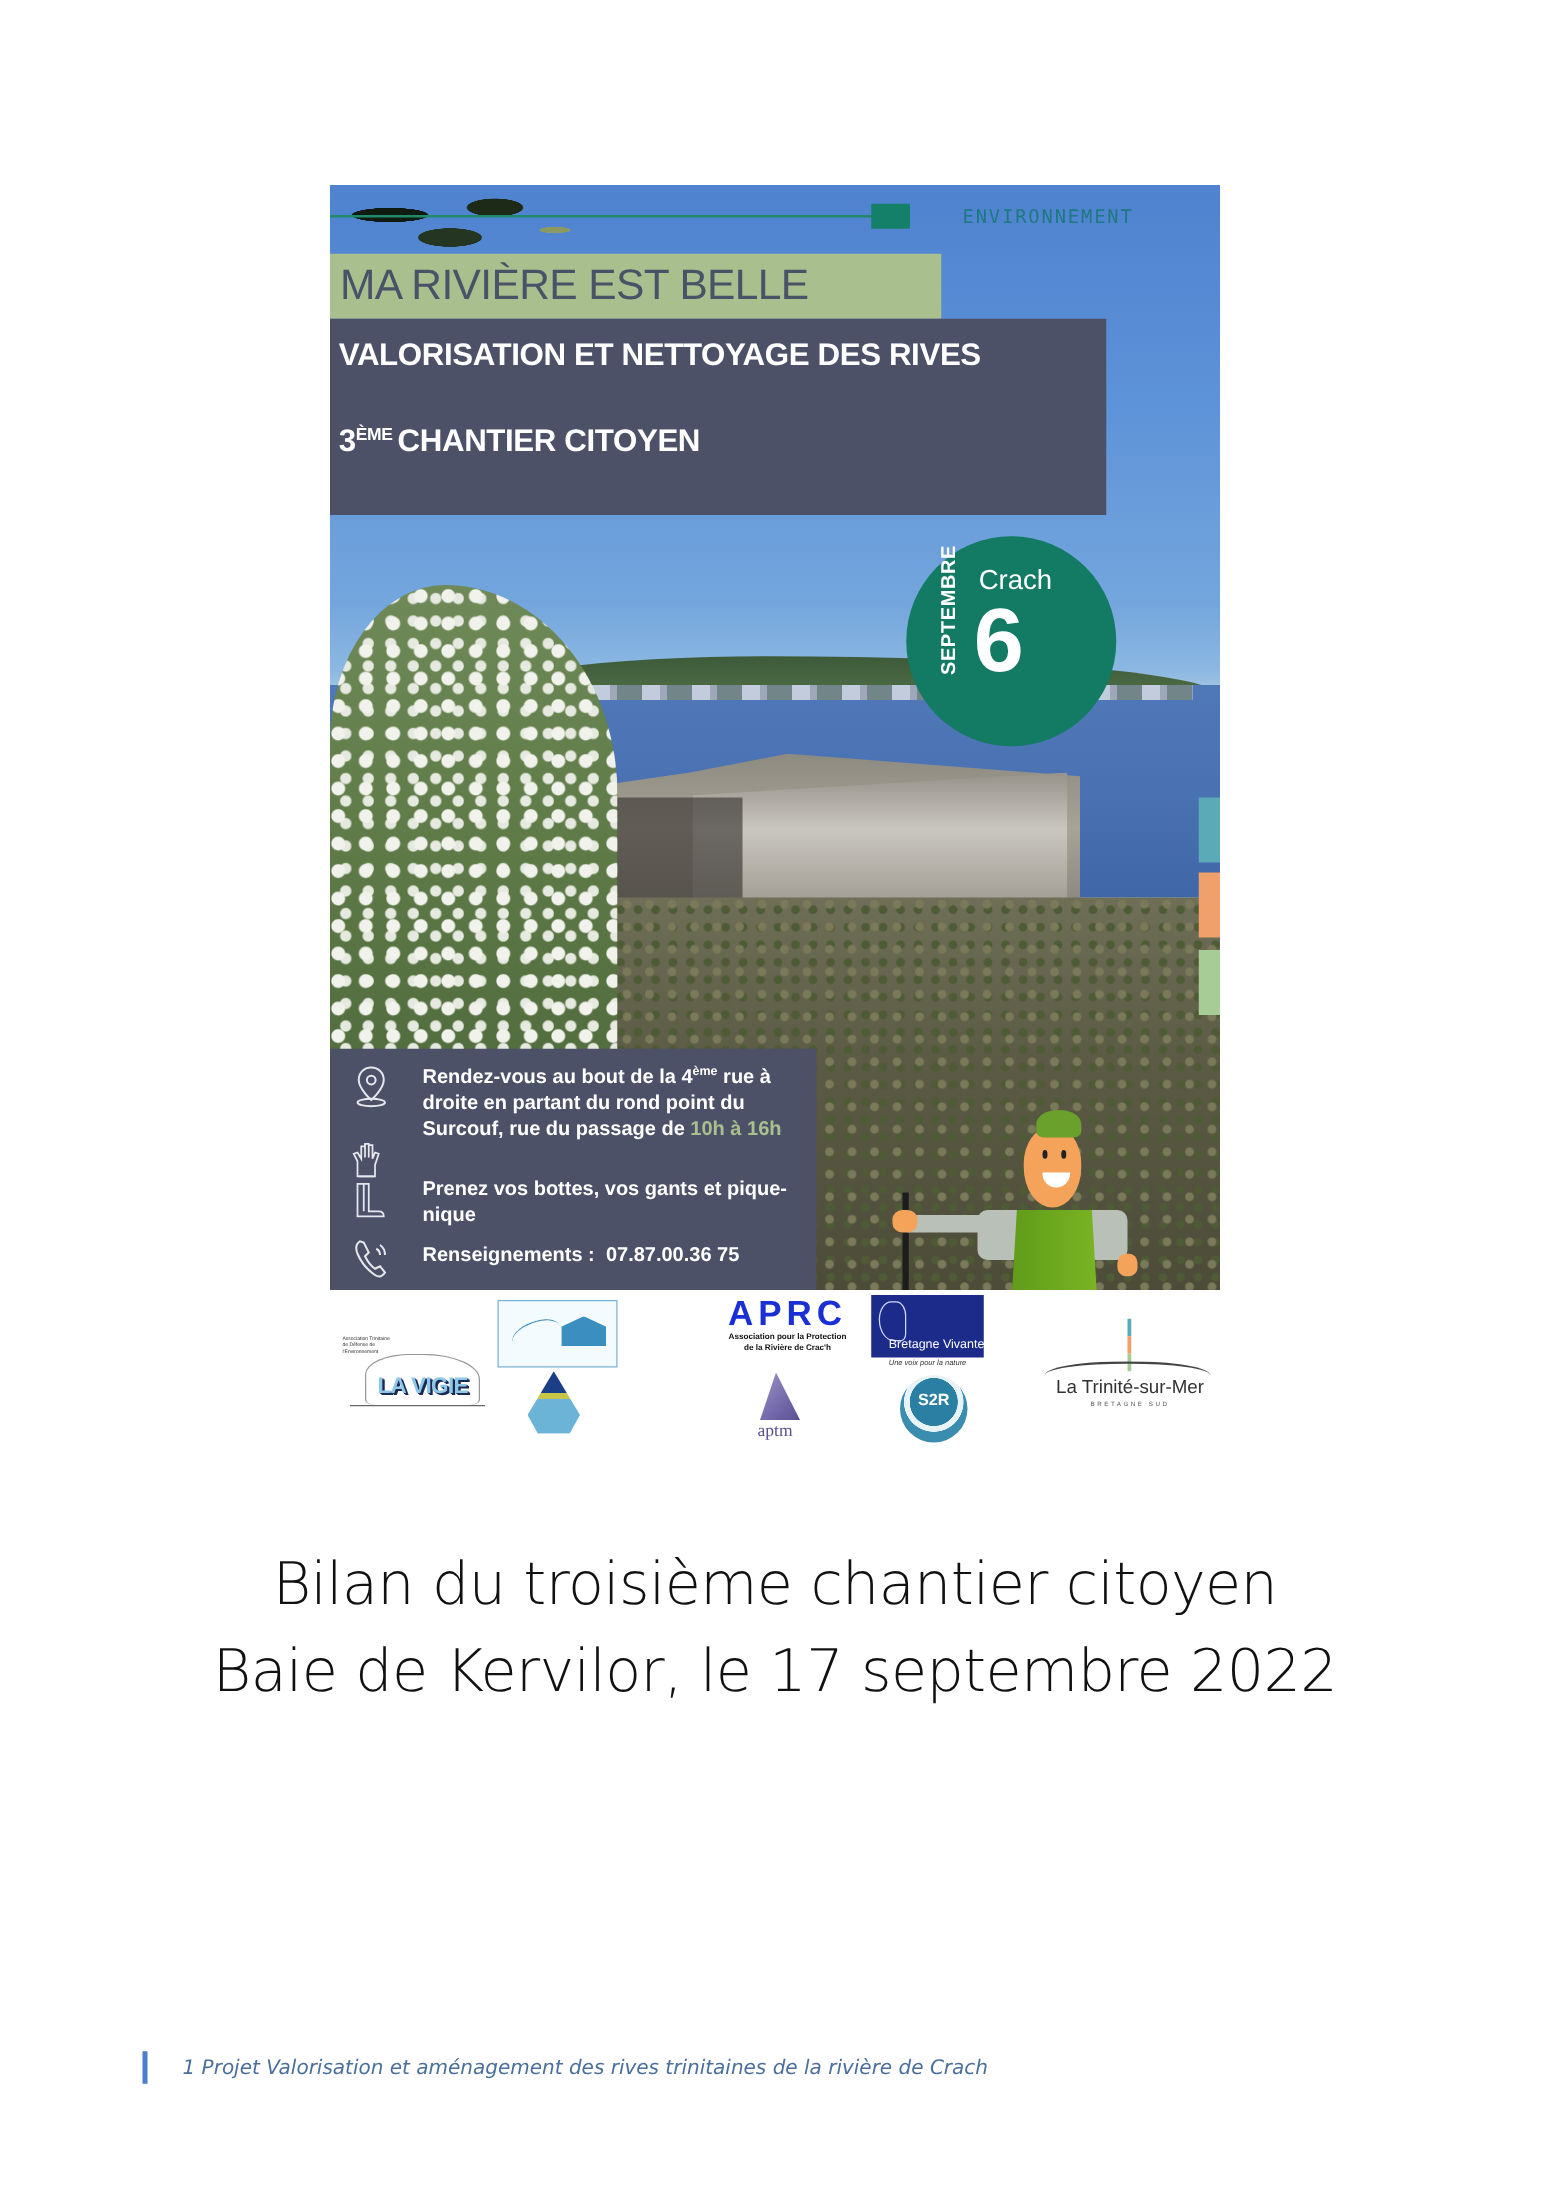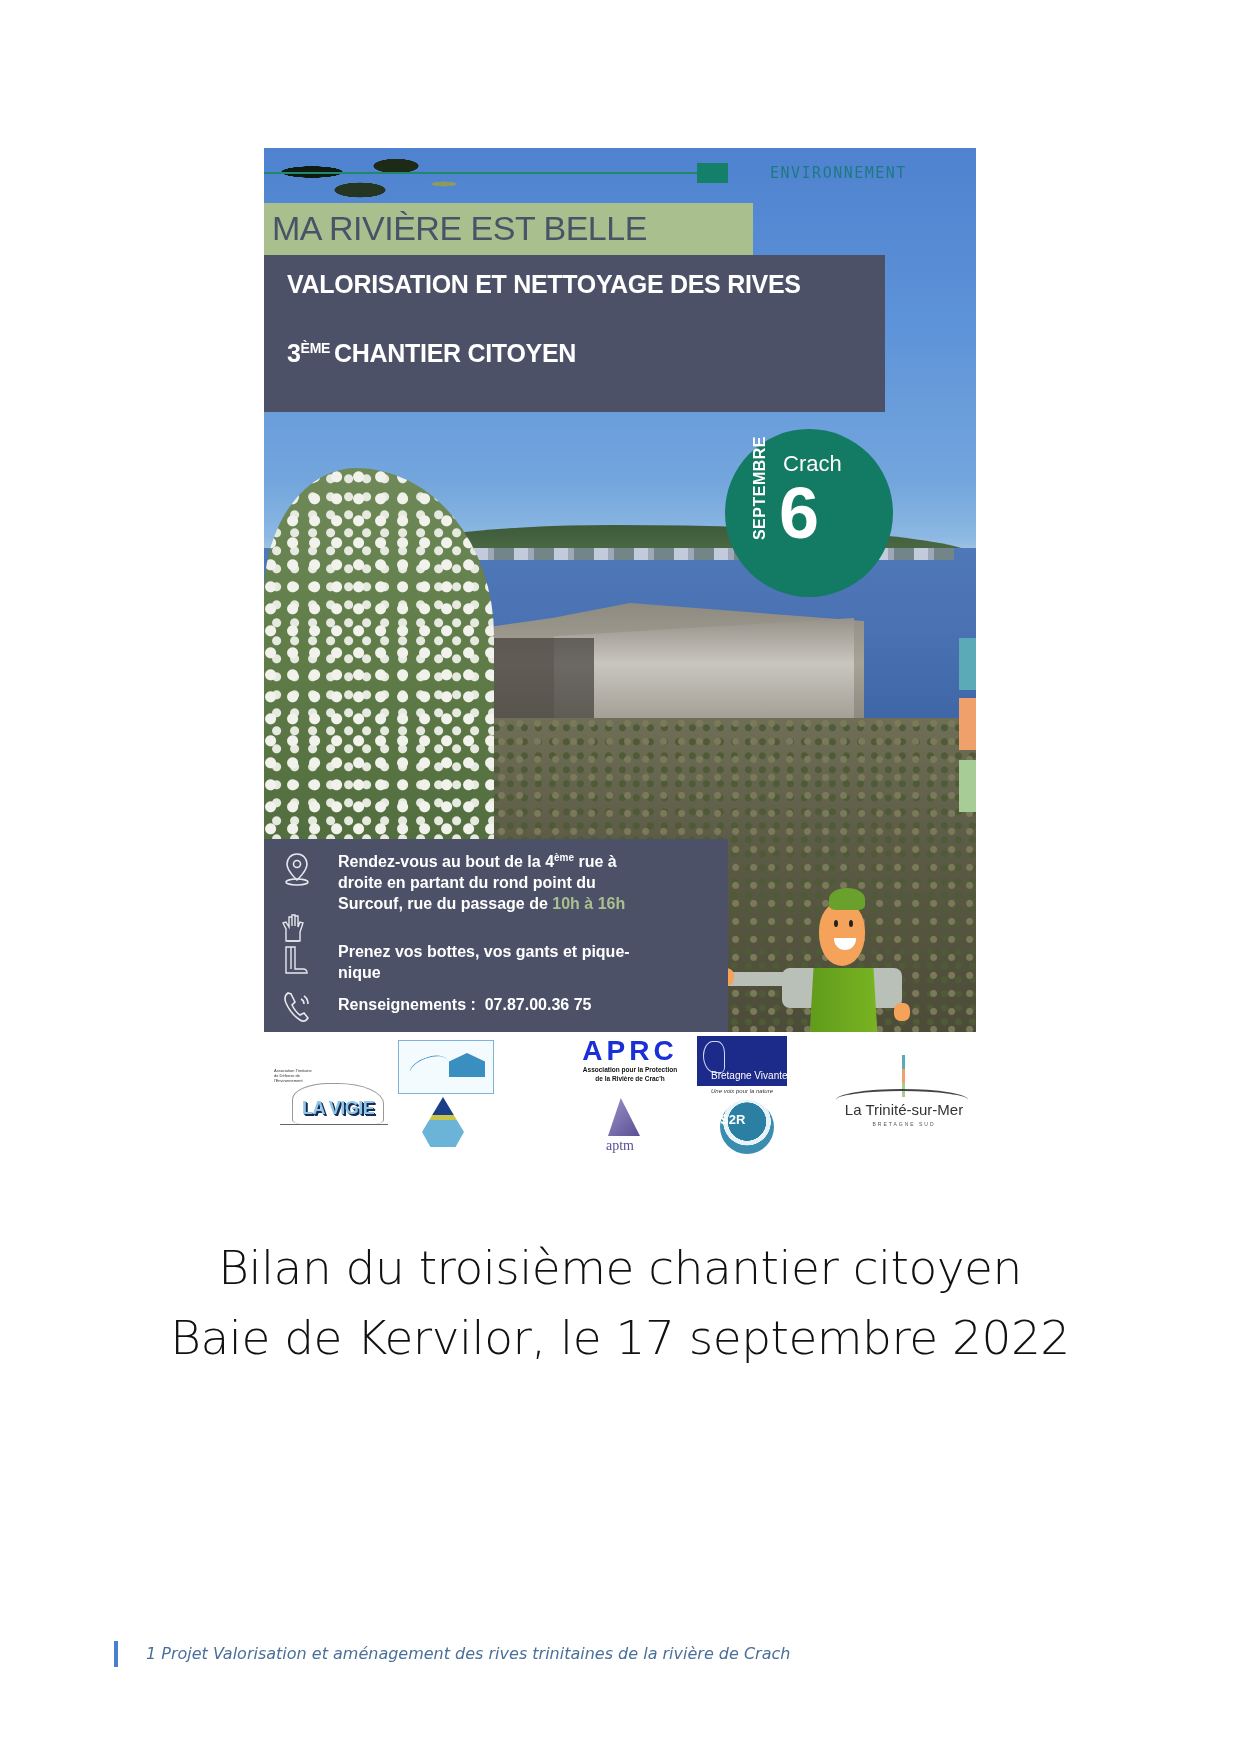--- a/index.html
+++ b/index.html
@@ -31,21 +31,21 @@
                            radial-gradient(ellipse at 40% 70%,#243521 0 25px,transparent 26px); }
 
   .top-line { position:absolute; left:0; top:24px; width:436px; height:2px; background:#1f8a6a; }
   .top-rect { position:absolute; left:433px; top:15px; width:31px; height:20px; background:#15806a; }
   .env-label { position:absolute; left:506px; top:16px; font-family:"DejaVu Sans Mono", monospace; font-size:15px; letter-spacing:1.5px; color:#1d7a80; }
 
   .title-banner { position:absolute; left:0; top:55px; width:489px; height:52px; background:#a9c08e; }
   .title-banner span { position:absolute; left:8px; top:6px; font-size:34px; font-weight:normal; color:#4a5268; letter-spacing:-0.5px; white-space:nowrap; }
 
   .subtitle-box { position:absolute; left:0; top:107px; width:621px; height:157px; background:#4c5168; color:#ffffff; }
-  .sub-line { position:absolute; left:7px; font-size:25px; font-weight:bold; white-space:nowrap; letter-spacing:-0.3px;margin-left:16px; }
+  .sub-line { position:absolute; left:7px; font-size:25px; font-weight:bold; white-space:nowrap; letter-spacing:-0.3px; }
   .sub-line.l1 { top:15px; }
   .sub-line.l2 { top:47px; }
   .sub-line.l3 { top:84px; }
   .sub-line sup { font-size:14px; vertical-align:9px; margin-right:4px; }
 
   .date-circle { position:absolute; left:461px; top:281px; width:168px; height:168px; border-radius:50%; background:#137a64; color:#fff; }
   .date-month { position:absolute; left:26px; top:114px; transform:rotate(-90deg); transform-origin:0 0; font-size:16px; font-weight:bold; letter-spacing:0.5px; white-space:nowrap; width:110px; text-align:center; }
   .date-weekday { position:absolute; left:58px; top:22px; font-size:22px; white-space:nowrap; }
   .date-day { position:absolute; left:54px; top:48px; font-size:72px; font-weight:bold; letter-spacing:6px; line-height:1; }
 
@@ -60,21 +60,21 @@
   .g-head { position:absolute; left:85px; top:14px; width:46px; height:64px; background:#f5a35a; border-radius:45% 45% 50% 50%; }
   .g-mouth { position:absolute; left:100px; top:50px; width:22px; height:12px; background:#fff; border-radius:0 0 12px 12px; }
   .g-eye { position:absolute; top:32px; width:4px; height:7px; background:#222; border-radius:50%; }
   .g-shirt { position:absolute; left:48px; top:80px; width:120px; height:40px; background:#b9c0b8; border-radius:8px; }
   .g-overall { position:absolute; left:72px; top:80px; width:75px; height:210px; background:linear-gradient(90deg,#5f9a1a,#7ab524); clip-path:polygon(10% 0,90% 0,100% 60%,95% 100%,70% 100%,52% 55%,32% 100%,5% 100%,0 60%); }
   .g-arm-l { position:absolute; left:-8px; top:84px; width:60px; height:14px; background:#b9c0b8; }
   .g-hand-l { position:absolute; left:-20px; top:80px; width:20px; height:18px; background:#f5a35a; border-radius:40%; }
   .g-shovel-handle { position:absolute; left:-12px; top:66px; width:5px; height:200px; background:#1d1d1d; }
   .g-hand-r { position:absolute; left:160px; top:115px; width:16px; height:18px; background:#f5a35a; border-radius:40%; }
 
-  .info-box { position:absolute; left:0; top:691px; width:464px; height:193px; background:#4c5168; color:#fff; }
+  .info-box { position:absolute; left:0; top:691px; width:389px; height:193px; background:#4c5168; color:#fff; }
   .info-icon { position:absolute; left:16px; width:34px; height:36px; }
   .info-text { position:absolute; left:74px; font-size:16px; font-weight:bold; line-height:21px; white-space:nowrap; }
   .info-text sup { font-size:10px; vertical-align:6px; }
   .hours { color:#a9c08e; }
 
   
   .logo { position:absolute; }
   .logo-text { font-family:"Liberation Sans", sans-serif; }
 
   
@@ -203,21 +203,21 @@
 </div>
 
 <div class="logo" style="left:697px;top:1036px;width:90px;height:62px">
   <div style="position:absolute;left:0;top:0;width:90px;height:50px;background:#1c2a8a"></div>
   <div style="position:absolute;left:6px;top:5px;width:20px;height:30px;border:1px solid #cfd8ff;border-radius:50% 40% 20% 60%"></div>
   <div class="logo-text" style="position:absolute;left:14px;top:34px;font-size:10px;color:#fff;white-space:nowrap">Bretagne Vivante</div>
   <div class="logo-text" style="position:absolute;left:14px;top:52px;font-size:6px;font-style:italic;color:#333;white-space:nowrap">Une voix pour la nature</div>
 </div>
 
 <div class="logo" style="left:720px;top:1100px;width:54px;height:54px;border-radius:50%;background:radial-gradient(circle at 50% 40%,#2b7fa3 0 45%,#e8f3f7 46% 56%,#3b8db0 57% 100%)">
-  <div class="logo-text" style="position:absolute;left:0;top:12px;width:54px;text-align:left;font-size:13px;font-weight:bold;color:#fff">S2R</div>
+  <div class="logo-text" style="position:absolute;left:0;top:12px;width:54px;text-align:center;font-size:13px;font-weight:bold;color:#fff">S2R</div>
 </div>
 
 <div class="logo" style="left:836px;top:1055px;width:140px;height:80px">
   <div style="position:absolute;left:66px;top:0;width:3px;height:14px;background:#5aaab8"></div>
   <div style="position:absolute;left:66px;top:14px;width:3px;height:14px;background:#f0a06a"></div>
   <div style="position:absolute;left:66px;top:28px;width:3px;height:14px;background:#a7cc96"></div>
   <div style="position:absolute;left:0;top:34px;width:132px;height:20px;border-top:2px solid #444;border-radius:50% 50% 0 0"></div>
   <div class="logo-text" style="position:absolute;left:0;top:46px;width:136px;text-align:center;font-size:15px;color:#333;white-space:nowrap">La Trinité-sur-Mer</div>
   <div class="logo-text" style="position:absolute;left:0;top:66px;width:136px;text-align:center;font-size:5px;letter-spacing:2px;color:#555">BRETAGNE SUD</div>
 </div>

